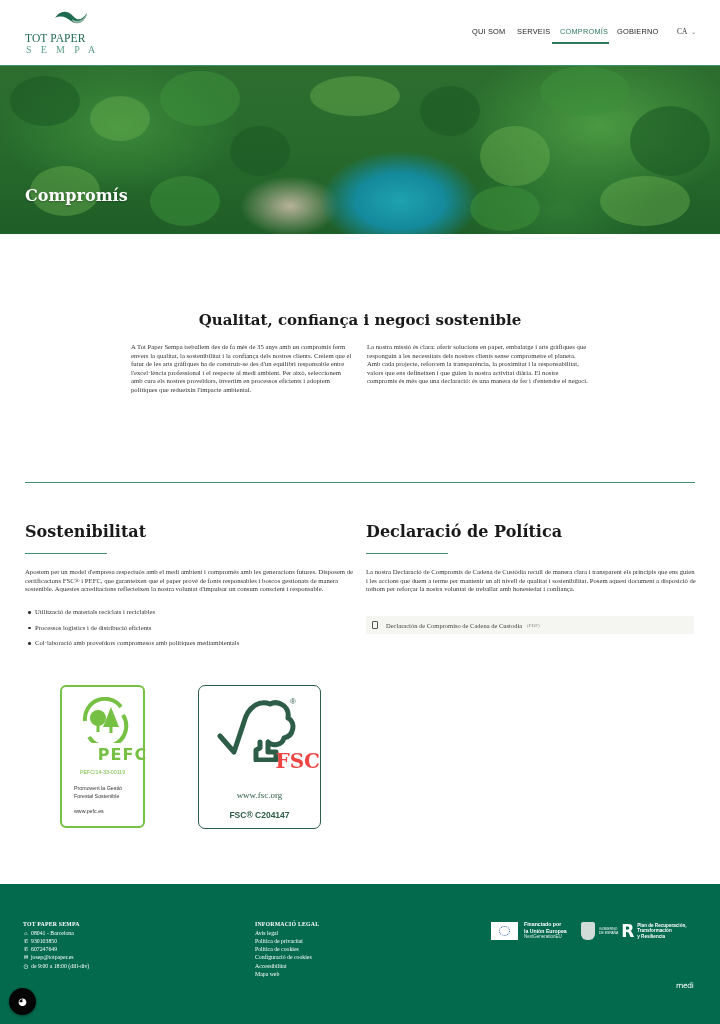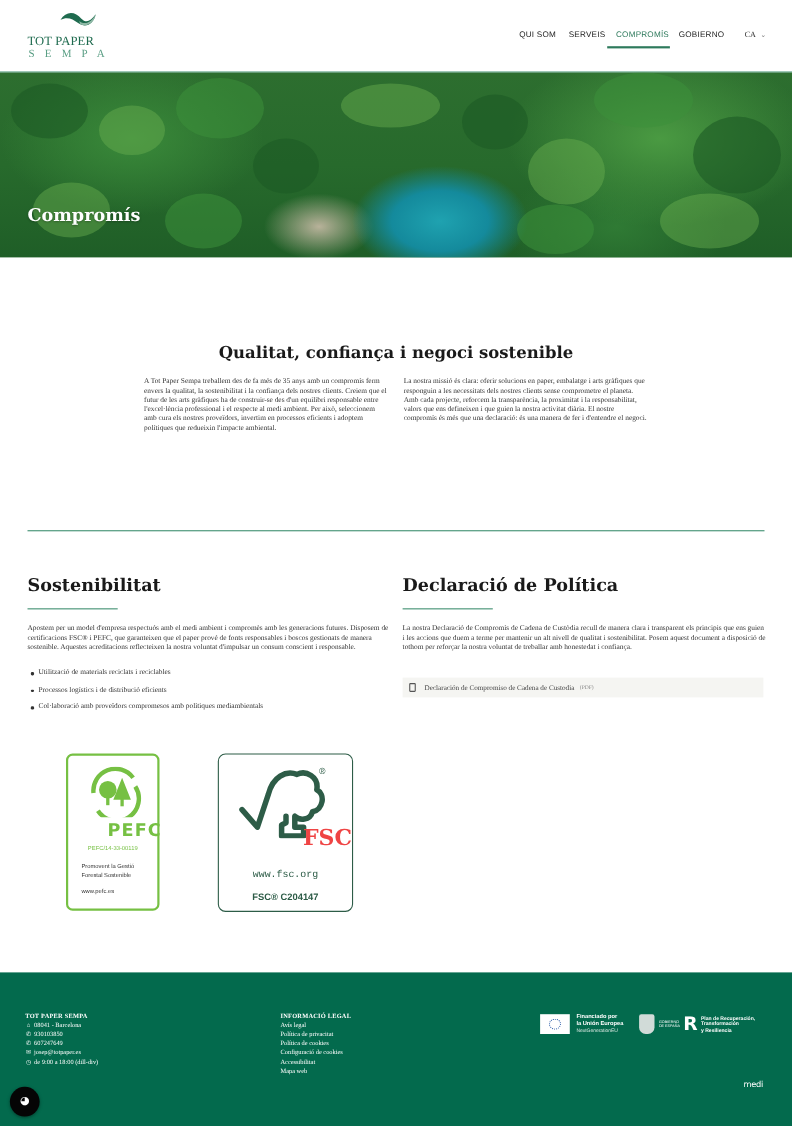--- a/index.html
+++ b/index.html
@@ -54,21 +54,21 @@
   
   .pefc { position: absolute; left: 60px; top: 685px; width: 85px; height: 143px; border: 2.5px solid #76c043; border-radius: 6px; background: #fff; }
   .pefc .name { position: absolute; left: 0; width: 100%; top: 58px; text-align: center; font-family: "DejaVu Sans", sans-serif; font-weight: bold; font-size: 16px; color: #76c043; letter-spacing: 1px; margin-left: 20px; }
   .pefc .code { position: absolute; left: 0; width: 100%; top: 82px; text-align: center; font-family: "Liberation Sans", sans-serif; font-size: 5.3px; color: #76c043; }
   .pefc .promo { position: absolute; left: 12px; top: 97px; font-family: "Liberation Sans", sans-serif; font-size: 5.3px; line-height: 8px; color: #333; }
   .pefc .web { position: absolute; left: 12px; top: 121px; font-family: "Liberation Sans", sans-serif; font-size: 5.3px; color: #333; }
 
   
   .fsc { position: absolute; left: 198px; top: 685px; width: 123px; height: 144px; border: 1.5px solid #2d5c47; border-radius: 7px; background: #fff; }
   .fsc .name { position: absolute; left: 0; width: 100%; top: 63px; text-align: right; font-family: "DejaVu Serif", serif; font-weight: bold; font-size: 20px; color: #ef4444; }
-  .fsc .web { position: absolute; left: 0; width: 100%; top: 104px; text-align: center; font-family: Liberation Mono, monospace; font-size: 9px; color: #2d5c47; }
+  .fsc .web { position: absolute; left: 0; width: 100%; top: 104px; text-align: center; font-family: Liberation Serif, serif; font-size: 9px; color: #2d5c47; }
   .fsc .code { position: absolute; left: 0; width: 100%; top: 124px; text-align: center; font-family: "Liberation Sans", sans-serif; font-weight: bold; font-size: 8.5px; color: #2d5c47; }
 
   
   .footer { position: absolute; left: 0; top: 884px; width: 720px; height: 140px; background: #036a4d; color: #fff; }
   .f-col { position: absolute; top: 36px; font-family: "Liberation Serif", serif; font-size: 5.8px; line-height: 8.2px; color: #fff; }
   .f-col .ttl { font-weight: bold; font-size: 5.8px; letter-spacing: 0.2px; margin-bottom: 0.5px; }
   .f-row { display: flex; align-items: center; white-space: nowrap; }
   .f-ico { display: inline-block; width: 6px; margin-right: 2px; font-size: 5.5px; text-align: center; }
   .f-link { display: block; white-space: nowrap; cursor: pointer; }
 

